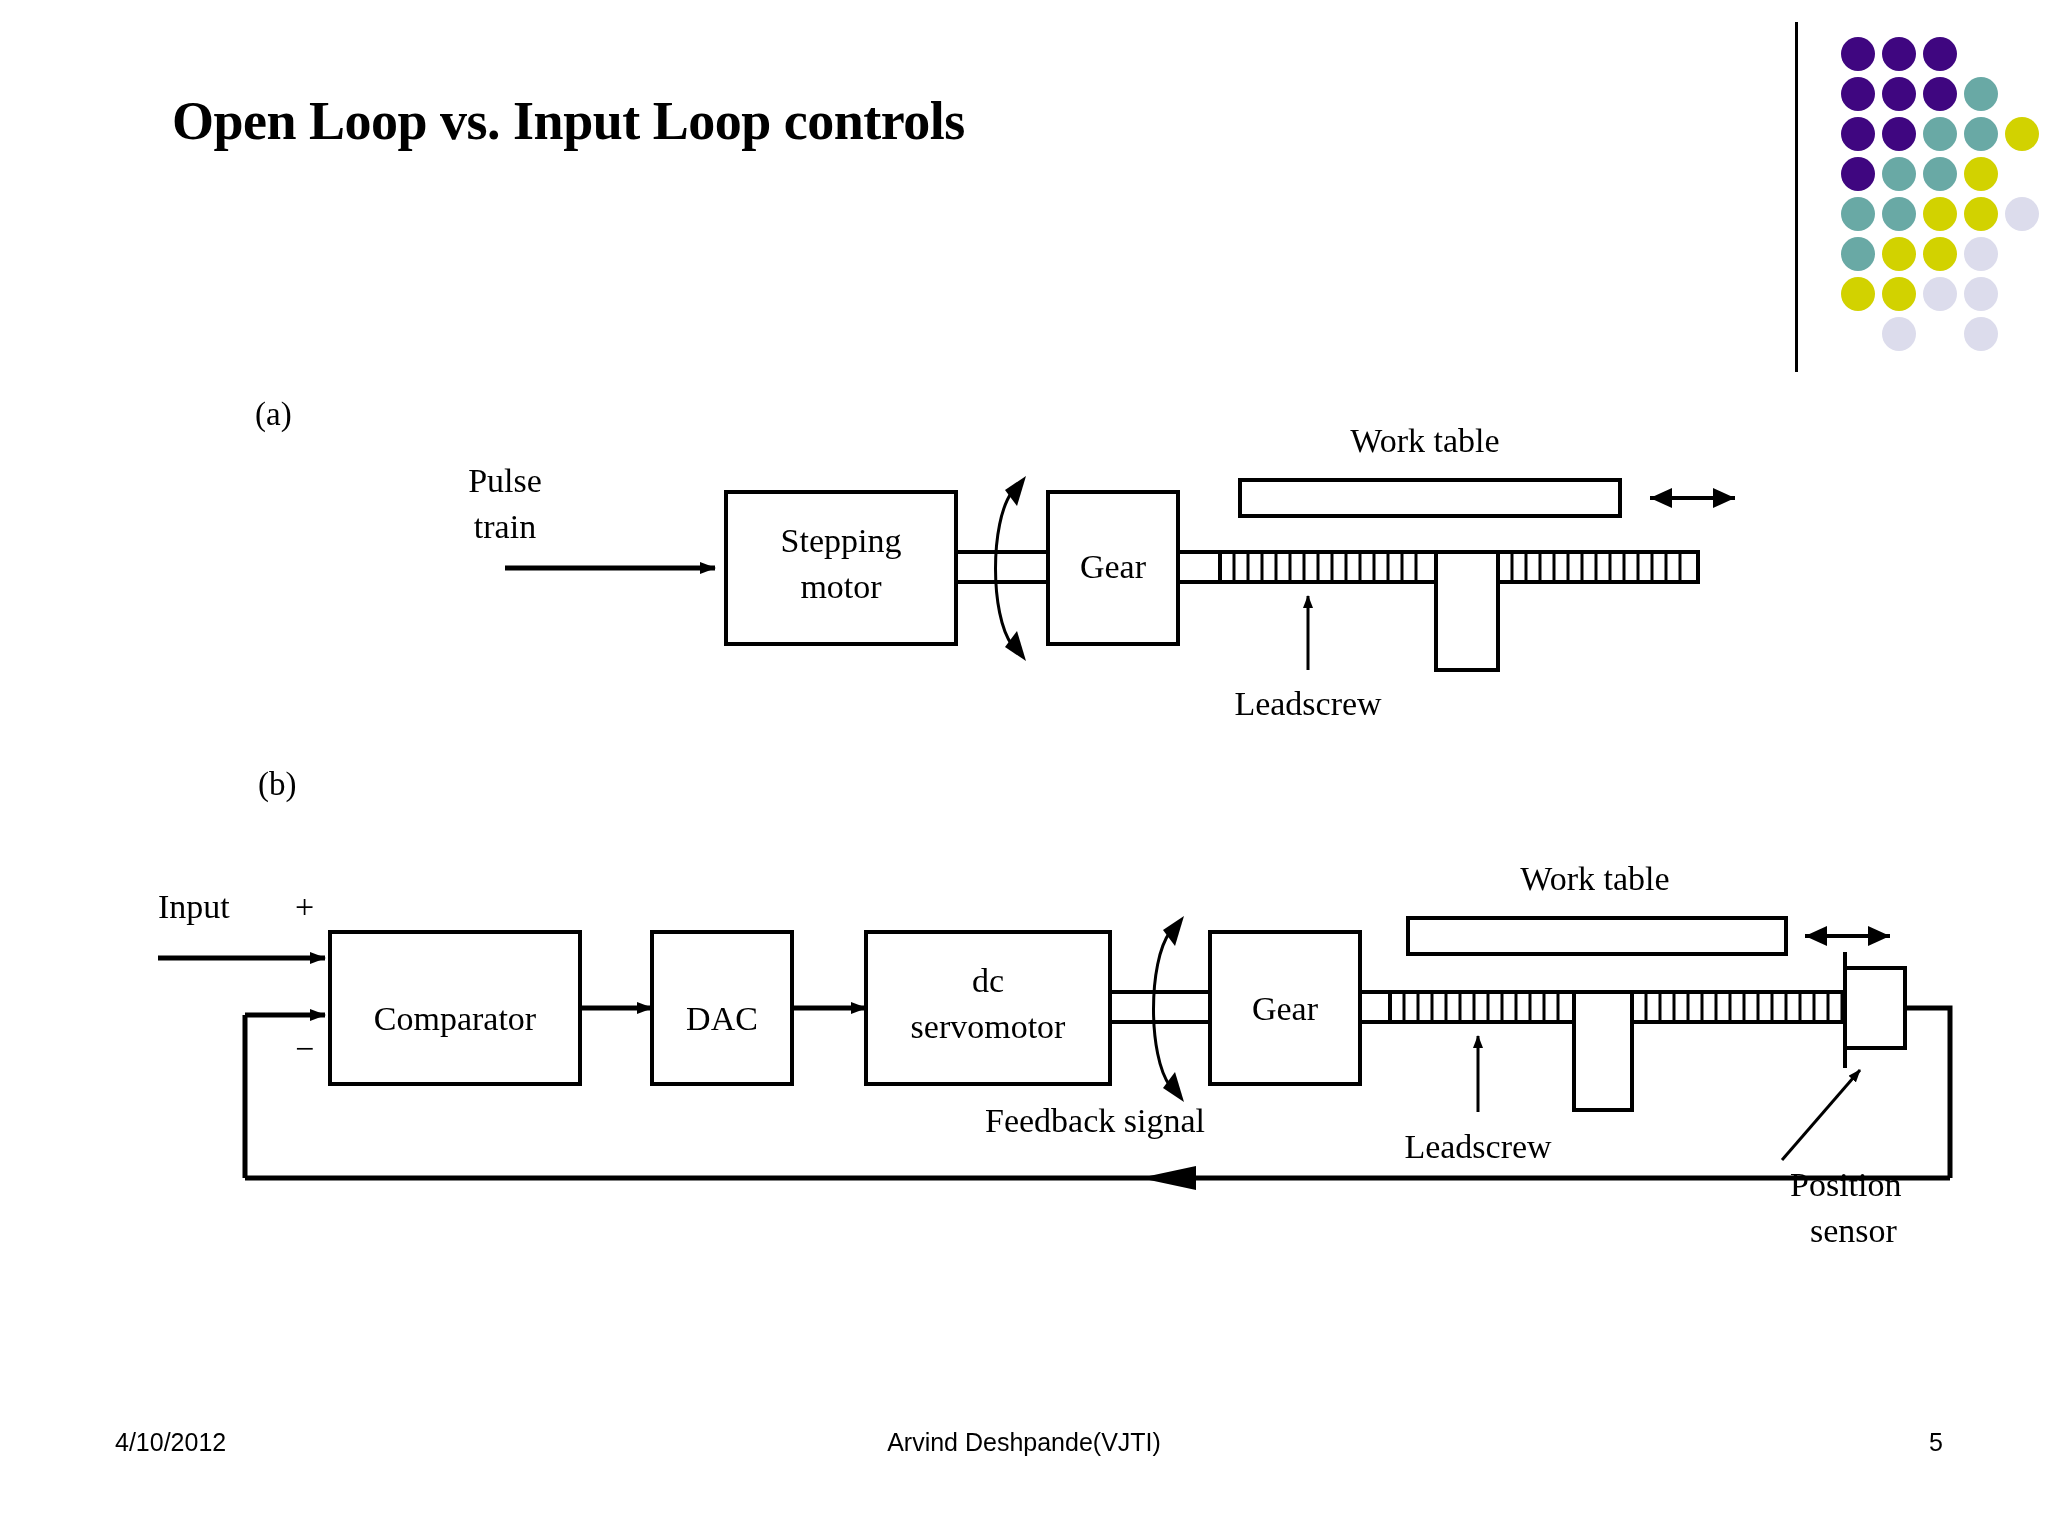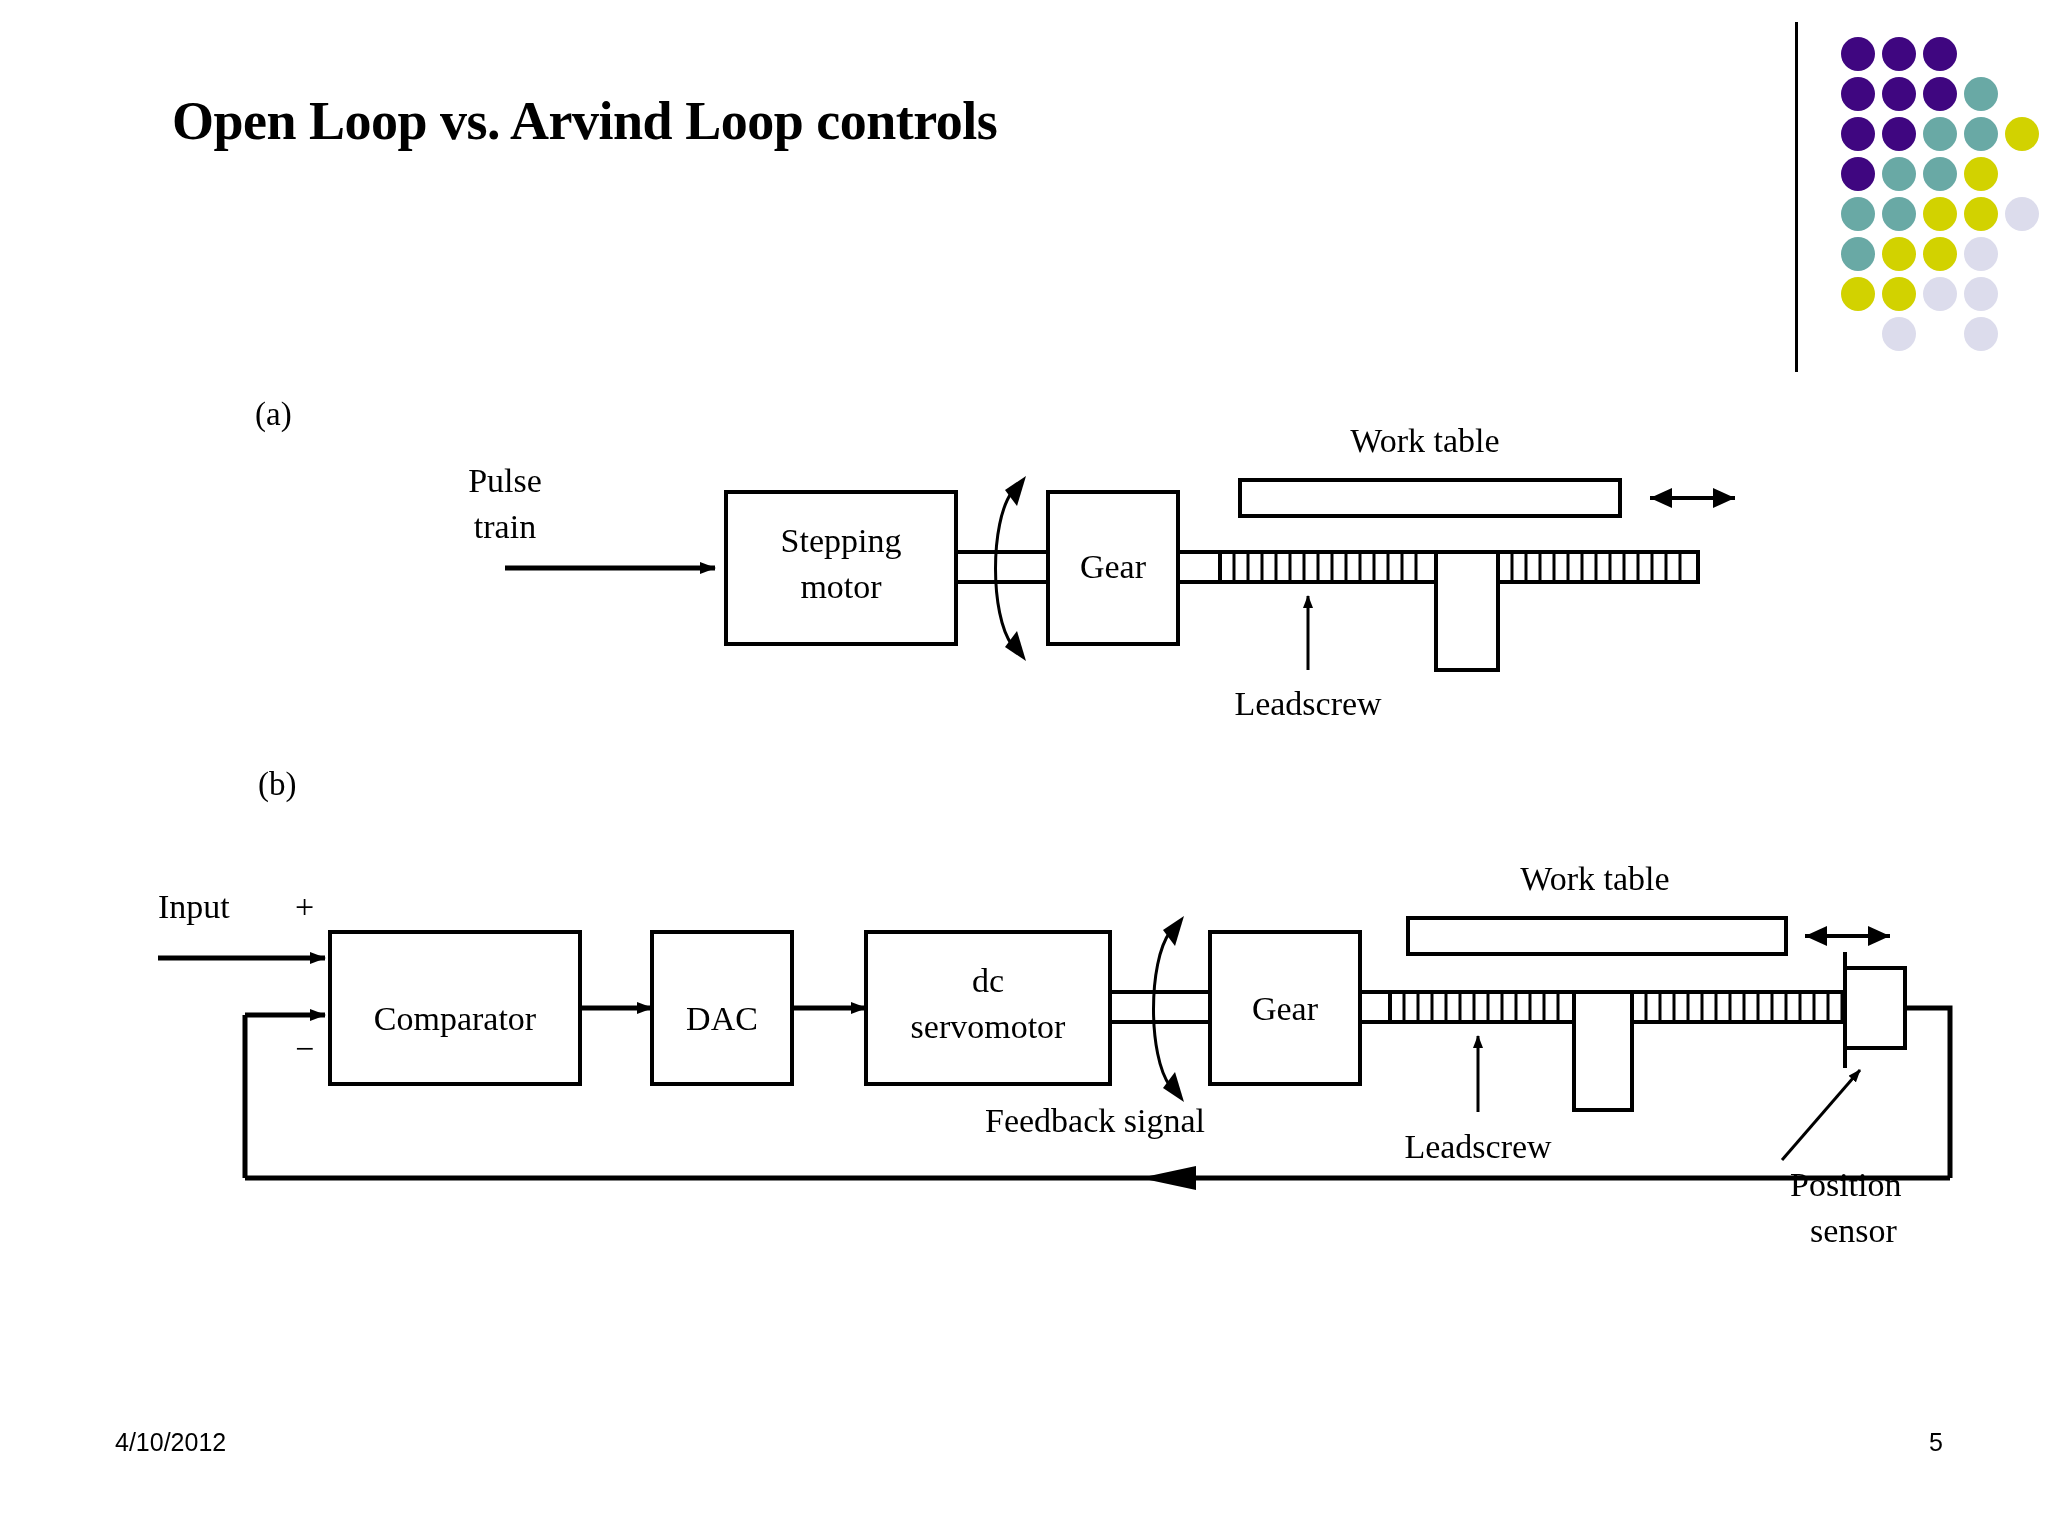--- a/index.html
+++ b/index.html
@@ -52,21 +52,21 @@
   .ln{stroke:#000000;stroke-width:4;fill:none;}
   .ln-thin{stroke:#000000;stroke-width:3;fill:none;}
   .ln-thick{stroke:#000000;stroke-width:5;fill:none;}
   .solidfill{fill:#000000;}
 </style>
 </head>
 <body>
 
 <div class="slide">
 
-  <div id="slide-title">Open Loop vs. Arvind Loop controls</div>
+  <div id="slide-title">Open Loop vs. Input Loop controls</div>
 
   <div id="logo">
     <div id="logo-rule"></div>
 
   <div class="dot" style="left: 46px; top: 15px; background: rgb(63, 6, 128);"></div>
       <div class="dot" style="left: 87px; top: 15px; background: rgb(63, 6, 128);"></div>
       <div class="dot" style="left: 128px; top: 15px; background: rgb(63, 6, 128);"></div>
       <div class="dot" style="left: 46px; top: 55px; background: rgb(63, 6, 128);"></div>
       <div class="dot" style="left: 87px; top: 55px; background: rgb(63, 6, 128);"></div>
       <div class="dot" style="left: 128px; top: 55px; background: rgb(63, 6, 128);"></div>
@@ -285,15 +285,16 @@
       <text class="fig-label" x="1810" y="872">sensor</text>
 
       <line class="ln-thick" x1="1950" y1="808" x2="245" y2="808"></line>
       <path class="solidfill" d="M1140,808 L1196,796 L1196,820 Z"></path>
       <text class="fig-label" x="985" y="762">Feedback signal</text>
     </g>
   </svg>
   </div>
 
   <div id="footer-date" class="footer">4/10/2012</div>
+  <div id="footer-author" class="footer">Arvind Deshpande(VJTI)</div>
   <div id="footer-pagenum" class="footer">5</div>
 
 </div>
 
 </body></html>

